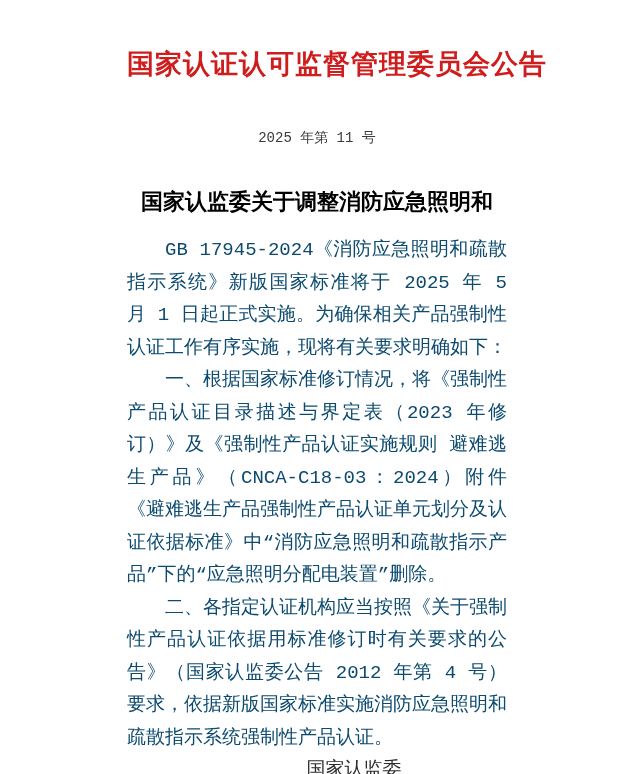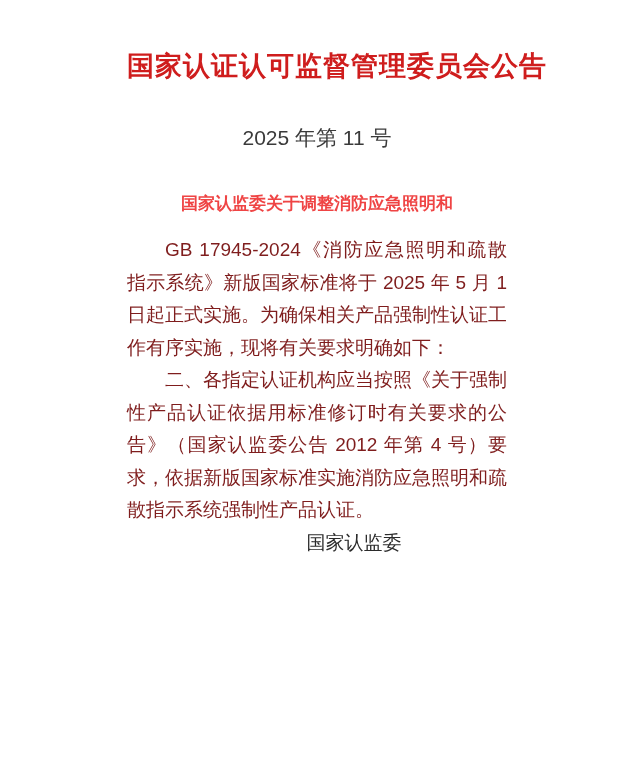--- a/index.html
+++ b/index.html
@@ -9,59 +9,59 @@
   }
   .page {
     position: relative;
     width: 532px;
     height: 774px;
     margin: 0 auto;
     background: #ffffff;
     box-sizing: border-box;
     padding: 0 76px;
     overflow: hidden;
-    font-family: Liberation Sans, sans-serif;
+    font-family: Liberation Mono, monospace;
     color: #262626;
   }
   .issuer-title {
     margin: 0;
     padding-top: 48px;
     line-height: 36px;
     text-align: center;
     font-size: 27px;
     font-weight: bold;
     color: #cf1d1d;
     letter-spacing: 1px;
     white-space: nowrap;
   }
   .issue-number {
     margin-top: 44px;
     line-height: 20px;
     text-align: center;
-    font-size: 21px;
+    font-size: 14px;
     color: #3a3a3a;
   }
   .doc-title {
     margin: 34px 0 0 0;
     text-align: center;
-    font-size: 17px;
+    font-size: 22px;
     font-weight: bold;
     line-height: 44px;
-    color: #ef4444;
+    color: #000000;
   }
   .doc-title .t-line {
     display: block;
     white-space: nowrap;
   }
   .doc-body {
     margin-top: 8px;
     font-size: 19px;
     line-height: 32.5px;
     text-align: justify;
-    color: #7f1d1d;
+    color: #0c4a6e;
   }
   .doc-body p {
     margin: 0;
     text-indent: 2em;
   }
   .sign-block {
     width: 210px;
     margin-left: auto;
     margin-right: 48px;
     text-align: center;
@@ -81,20 +81,21 @@
   <h1 class="issuer-title">国家认证认可监督管理委员会公告</h1>
 
   <div class="issue-number">2025 年第 11 号</div>
 
   <h2 class="doc-title">
     <span class="t-line">国家认监委关于调整消防应急照明和</span>
   </h2>
 
   <div class="doc-body">
     <p>GB 17945-2024《消防应急照明和疏散指示系统》新版国家标准将于 2025 年 5 月 1 日起正式实施。为确保相关产品强制性认证工作有序实施，现将有关要求明确如下：</p>
+    <p>一、根据国家标准修订情况，将《强制性产品认证目录描述与界定表（2023 年修订）》及《强制性产品认证实施规则 避难逃生产品》（CNCA-C18-03：2024）附件《避难逃生产品强制性产品认证单元划分及认证依据标准》中“消防应急照明和疏散指示产品”下的“应急照明分配电装置”删除。</p>
     <p>二、各指定认证机构应当按照《关于强制性产品认证依据用标准修订时有关要求的公告》（国家认监委公告 2012 年第 4 号）要求，依据新版国家标准实施消防应急照明和疏散指示系统强制性产品认证。</p>
   </div>
 
   <div class="sign-block">
     <div class="sign-line">国家认监委</div>
 
   </div>
 
 </div>
 

